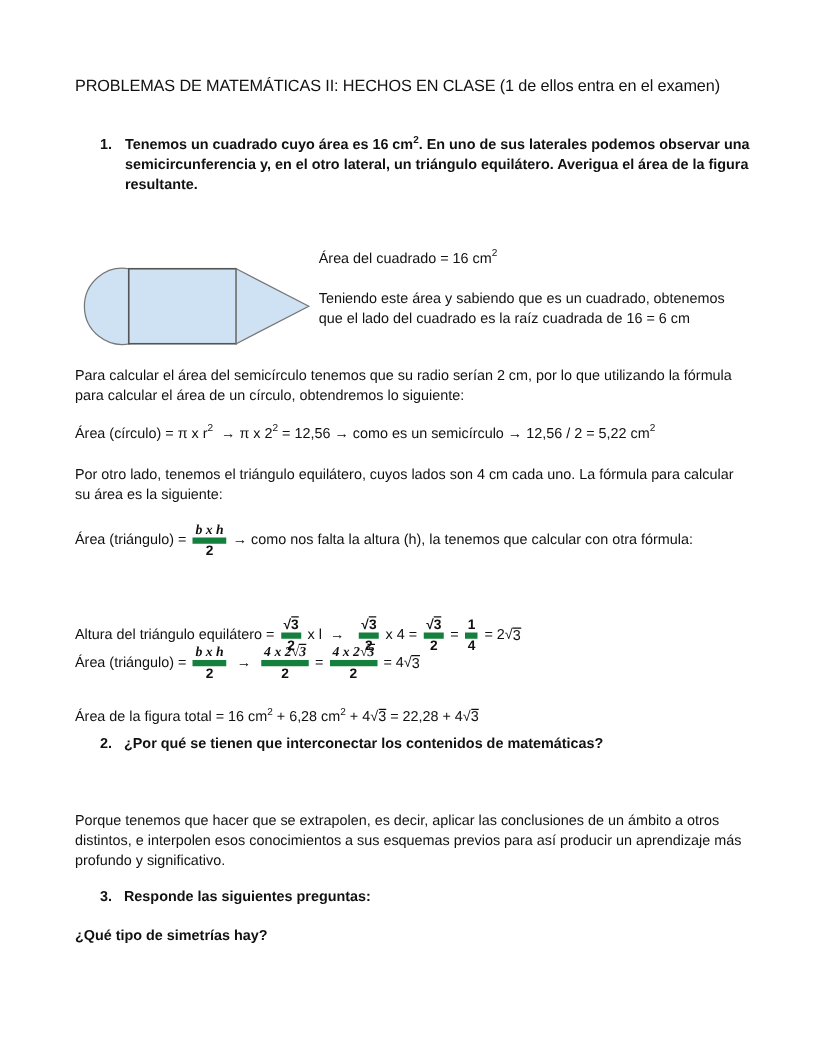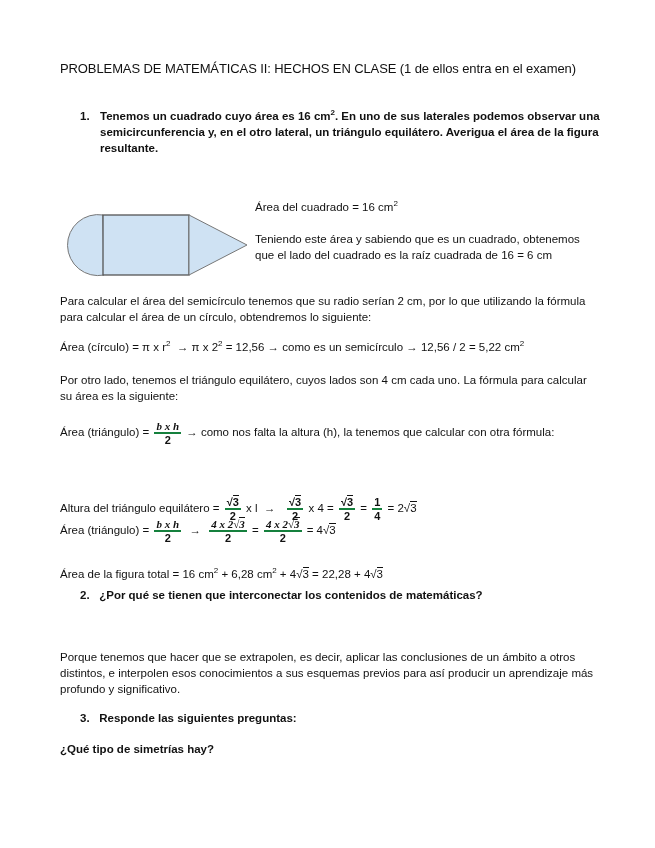--- a/index.html
+++ b/index.html
@@ -8,21 +8,21 @@
       font-family: "Liberation Sans", sans-serif; color: #111; font-size: 11.5px;
     }
     .abs { position: absolute; white-space: nowrap; line-height: 15px; }
     .bold { font-weight: bold; }
     .title { left: 60px; top: 61px; font-size: 13px; letter-spacing: -0.1px; }
     .q1 { left: 80px; top: 108px; width: 520px; white-space: normal; line-height: 16px; font-weight: bold; font-size: 11.5px; }
     .q1 .num { position: absolute; left: 0; }
     .q1 .txt { display: block; margin-left: 20px; }
     sup { font-size: 8px; line-height: 0; vertical-align: super; }
     .frac { display: inline-block; vertical-align: middle; text-align: center; margin: 0 2px; line-height: 12px; font-weight: bold; font-size: 11px; }
-    .frac .n { display: block; border-bottom: 2px solid #15803d; padding: 0 2px; text-align: center; }
+    .frac .n { display: block; border-bottom: 5px solid #15803d; padding: 0 2px; text-align: center; }
     .frac .d { display: block; padding: 0 2px; }
     .frac .n.it { font-family: "Liberation Serif", serif; font-style: italic; }
     .p { left: 60px; width: 540px; white-space: normal; line-height: 16px; }
     svg { position: absolute; }
   </style>
 </head>
 <body>
 
 <div class="abs title">PROBLEMAS DE MATEMÁTICAS II: HECHOS EN CLASE (1 de ellos entra en el examen)</div>
 

